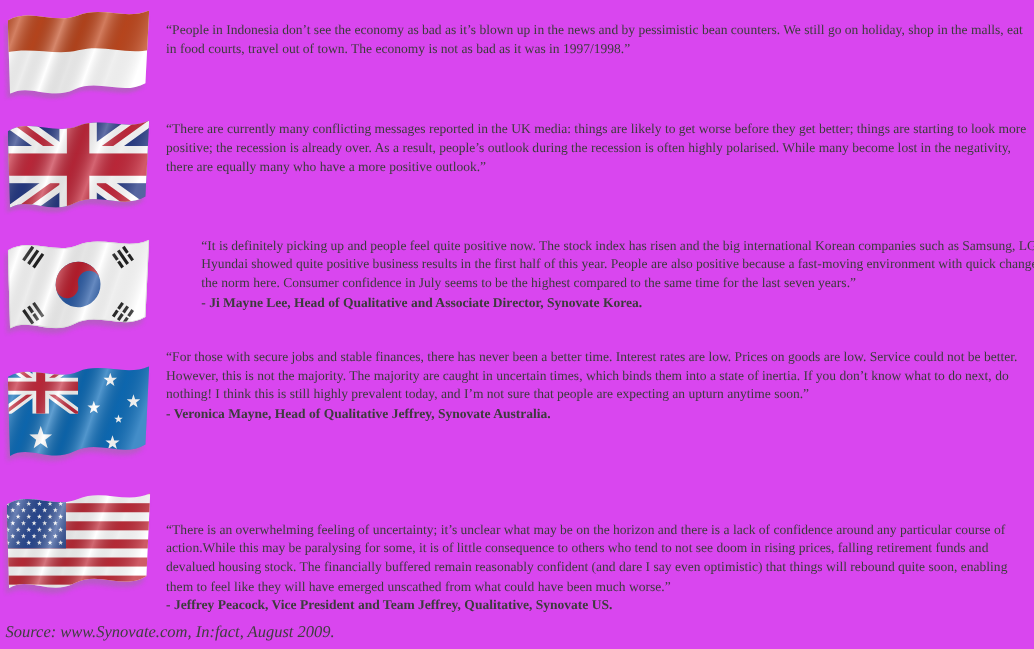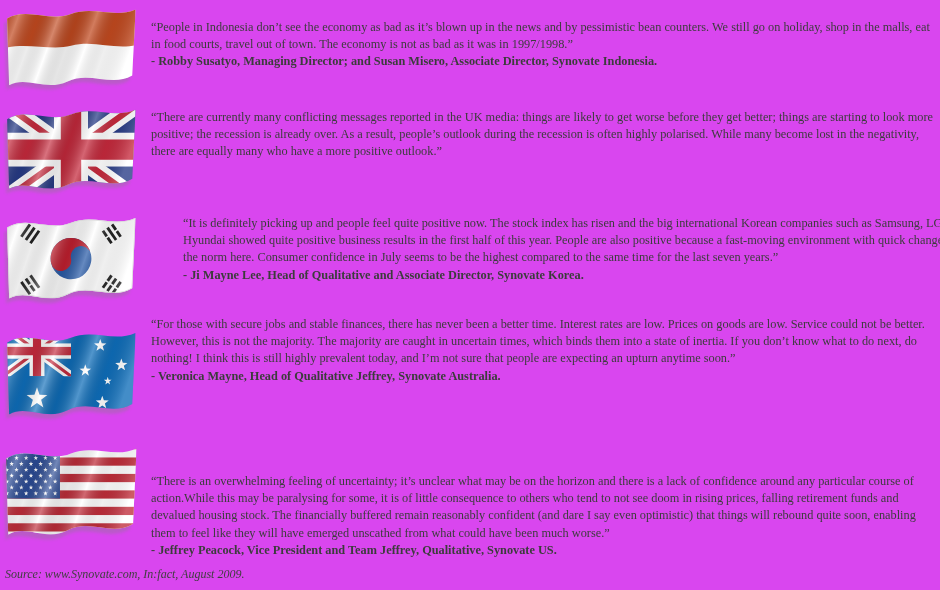--- a/index.html
+++ b/index.html
@@ -16,21 +16,21 @@
   .f5{left:2px;top:441px;width:138px;height:107px;}
   .qt{
     position:absolute;left:151px;width:787px;
     font-size:12.3px;line-height:17.2px;color:#3c3c3c;
   }
   .qt p{margin:0;}
   .qt .attr{font-weight:bold;}
   .t1{top:19px;} .t2{top:109px;} .t3{top:215px;margin-left:32px;} .t4{top:316px;} .t5{top:473px;}
   .source{
     position:absolute;left:5px;top:567px;
-    font-style:italic;font-size:12px;color:#3f3f3f;
+    font-style:italic;font-size:15px;color:#3f3f3f;
   }
   .defs-holder{position:absolute;width:0;height:0;overflow:hidden;}
 </style>
 </head>
 <body>
 
 <svg class="defs-holder" aria-hidden="true">
   <defs>
     <clipPath id="wavec">
       <path d="M6,24 C36,6 68,30 100,17 C132,4 164,24 195,10 L190,112 C160,130 127,105 95,121 C63,137 35,112 9,127 Z"></path>
@@ -62,21 +62,20 @@
       <path d="M6,24 C36,6 68,30 100,17 C132,4 164,24 195,10 L190,112 C160,130 127,105 95,121 C63,137 35,112 9,127 Z" transform="translate(-4,7)" fill="#808080" opacity="0.35" filter="url(#soft)"></path>
       <g clip-path="url(#wavec)">
         <rect width="200" height="145" fill="#ffffff"></rect>
         <path d="M0,0 L200,0 L200,64 C165,74 135,56 100,66 C70,74 35,60 0,70 Z" fill="#c1491f"></path>
         <rect width="200" height="145" fill="url(#fold)"></rect>
       </g>
     </svg>
   </div>
   <div class="qt t1">
     <p class="quote">“People in Indonesia don’t see the economy as bad as it’s blown up in the news and by pessimistic bean counters. We still go on holiday, shop in the malls, eat in food courts, travel out of town. The economy is not as bad as it was in 1997/1998.”</p>
-    <p class="attr">- Robby Susatyo, Managing Director; and Susan Misero, Associate Director, Synovate Indonesia.</p>
   </div>
 
   <div class="flag f2">
     <svg viewBox="0 0 200 145" preserveAspectRatio="none">
       <path d="M6,24 C36,6 68,30 100,17 C132,4 164,24 195,10 L190,112 C160,130 127,105 95,121 C63,137 35,112 9,127 Z" transform="translate(-4,7)" fill="#808080" opacity="0.35" filter="url(#soft)"></path>
       <g clip-path="url(#wavec)">
         <rect width="200" height="145" fill="#263a85"></rect>
         <path d="M0,0 L200,145 M200,0 L0,145" stroke="#ffffff" stroke-width="26"></path>
         <path d="M0,0 L200,145 M200,0 L0,145" stroke="#c5293c" stroke-width="9"></path>
         <rect x="75" y="0" width="50" height="145" fill="#ffffff"></rect>

